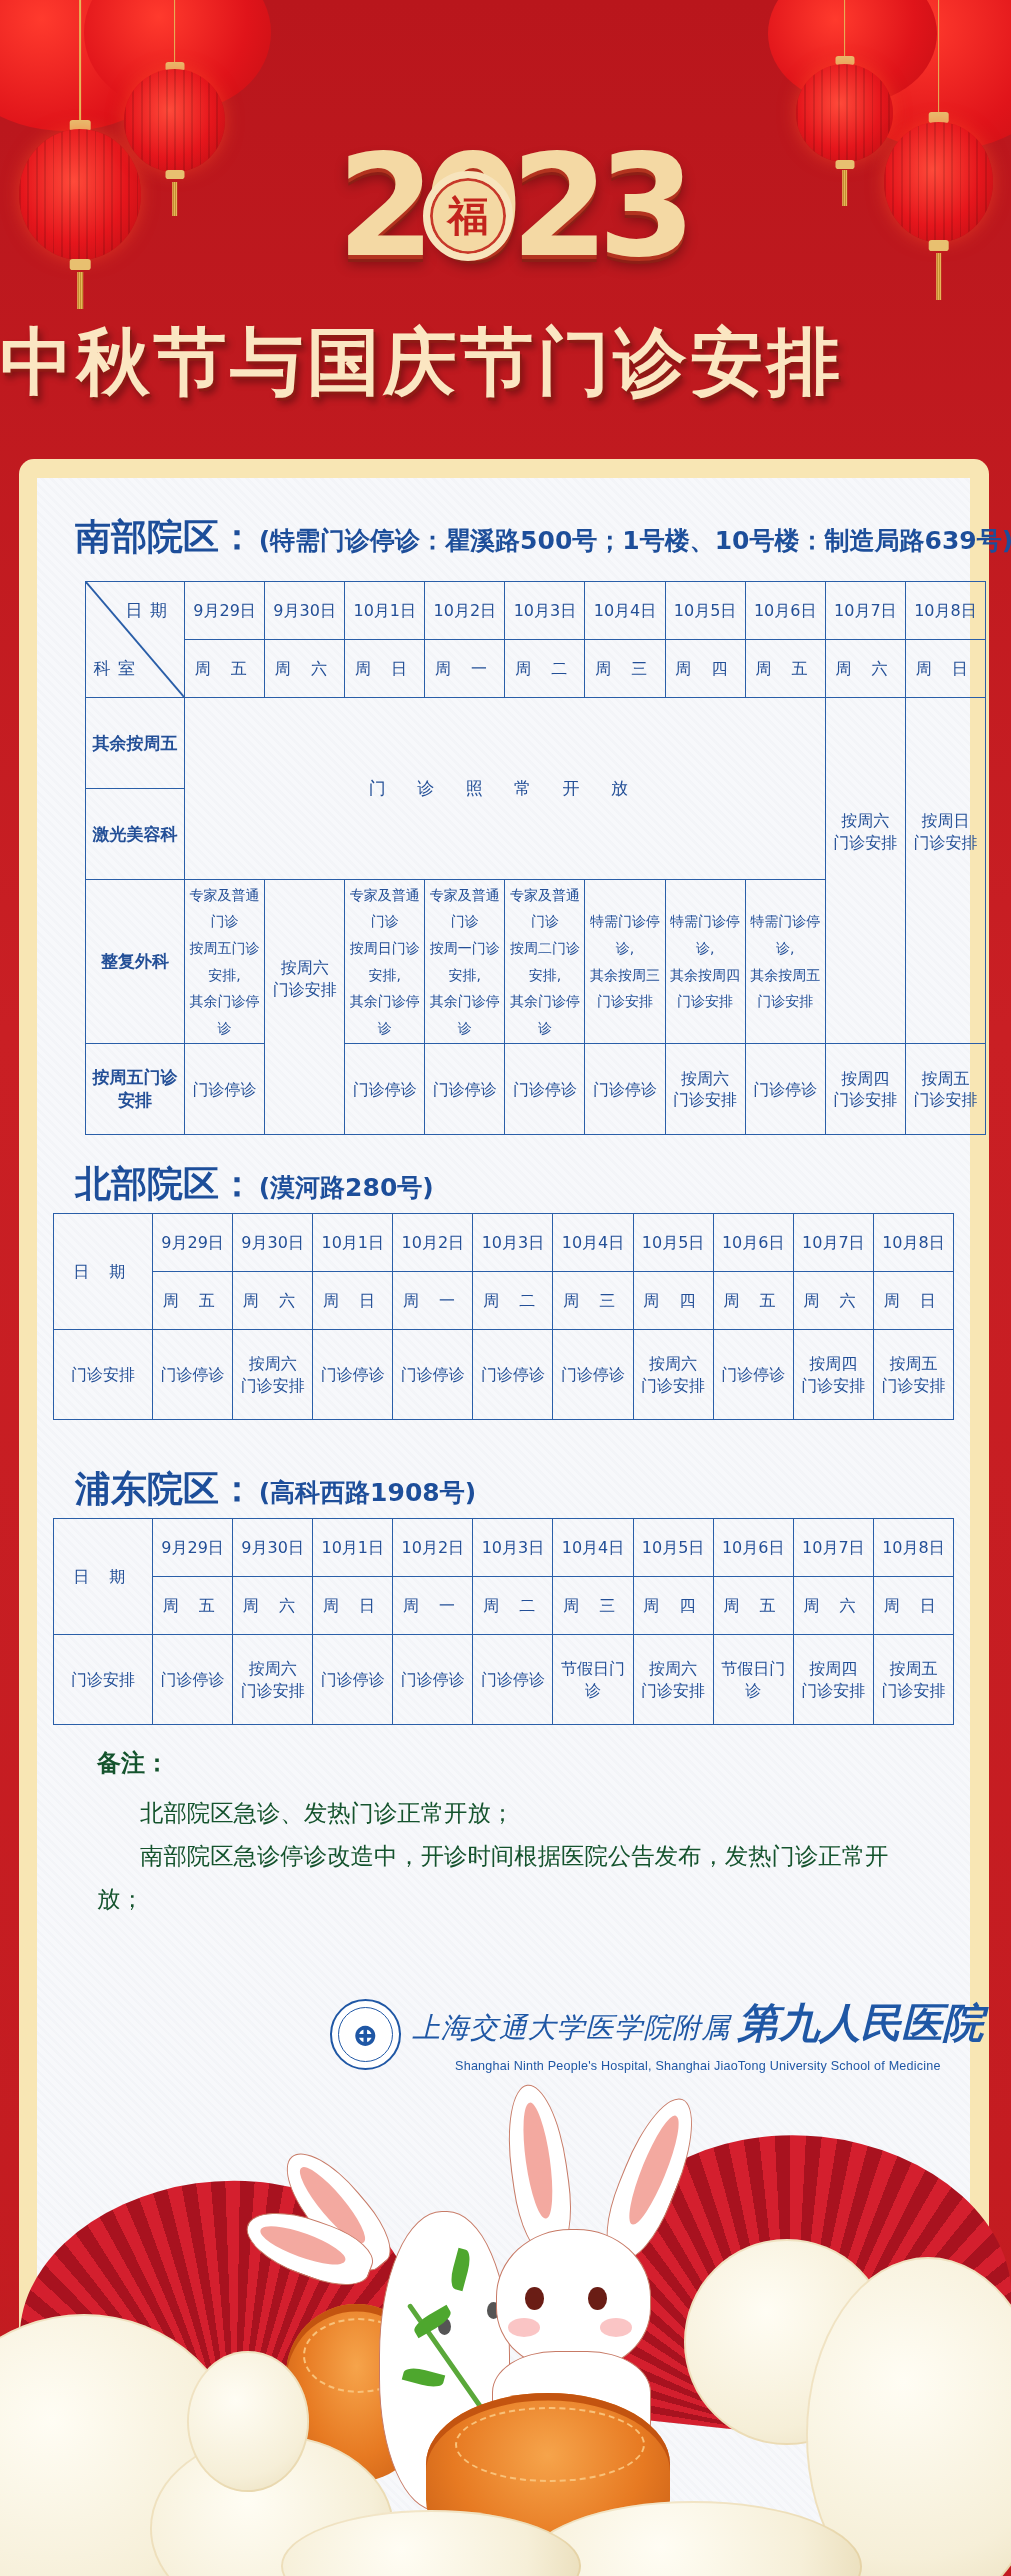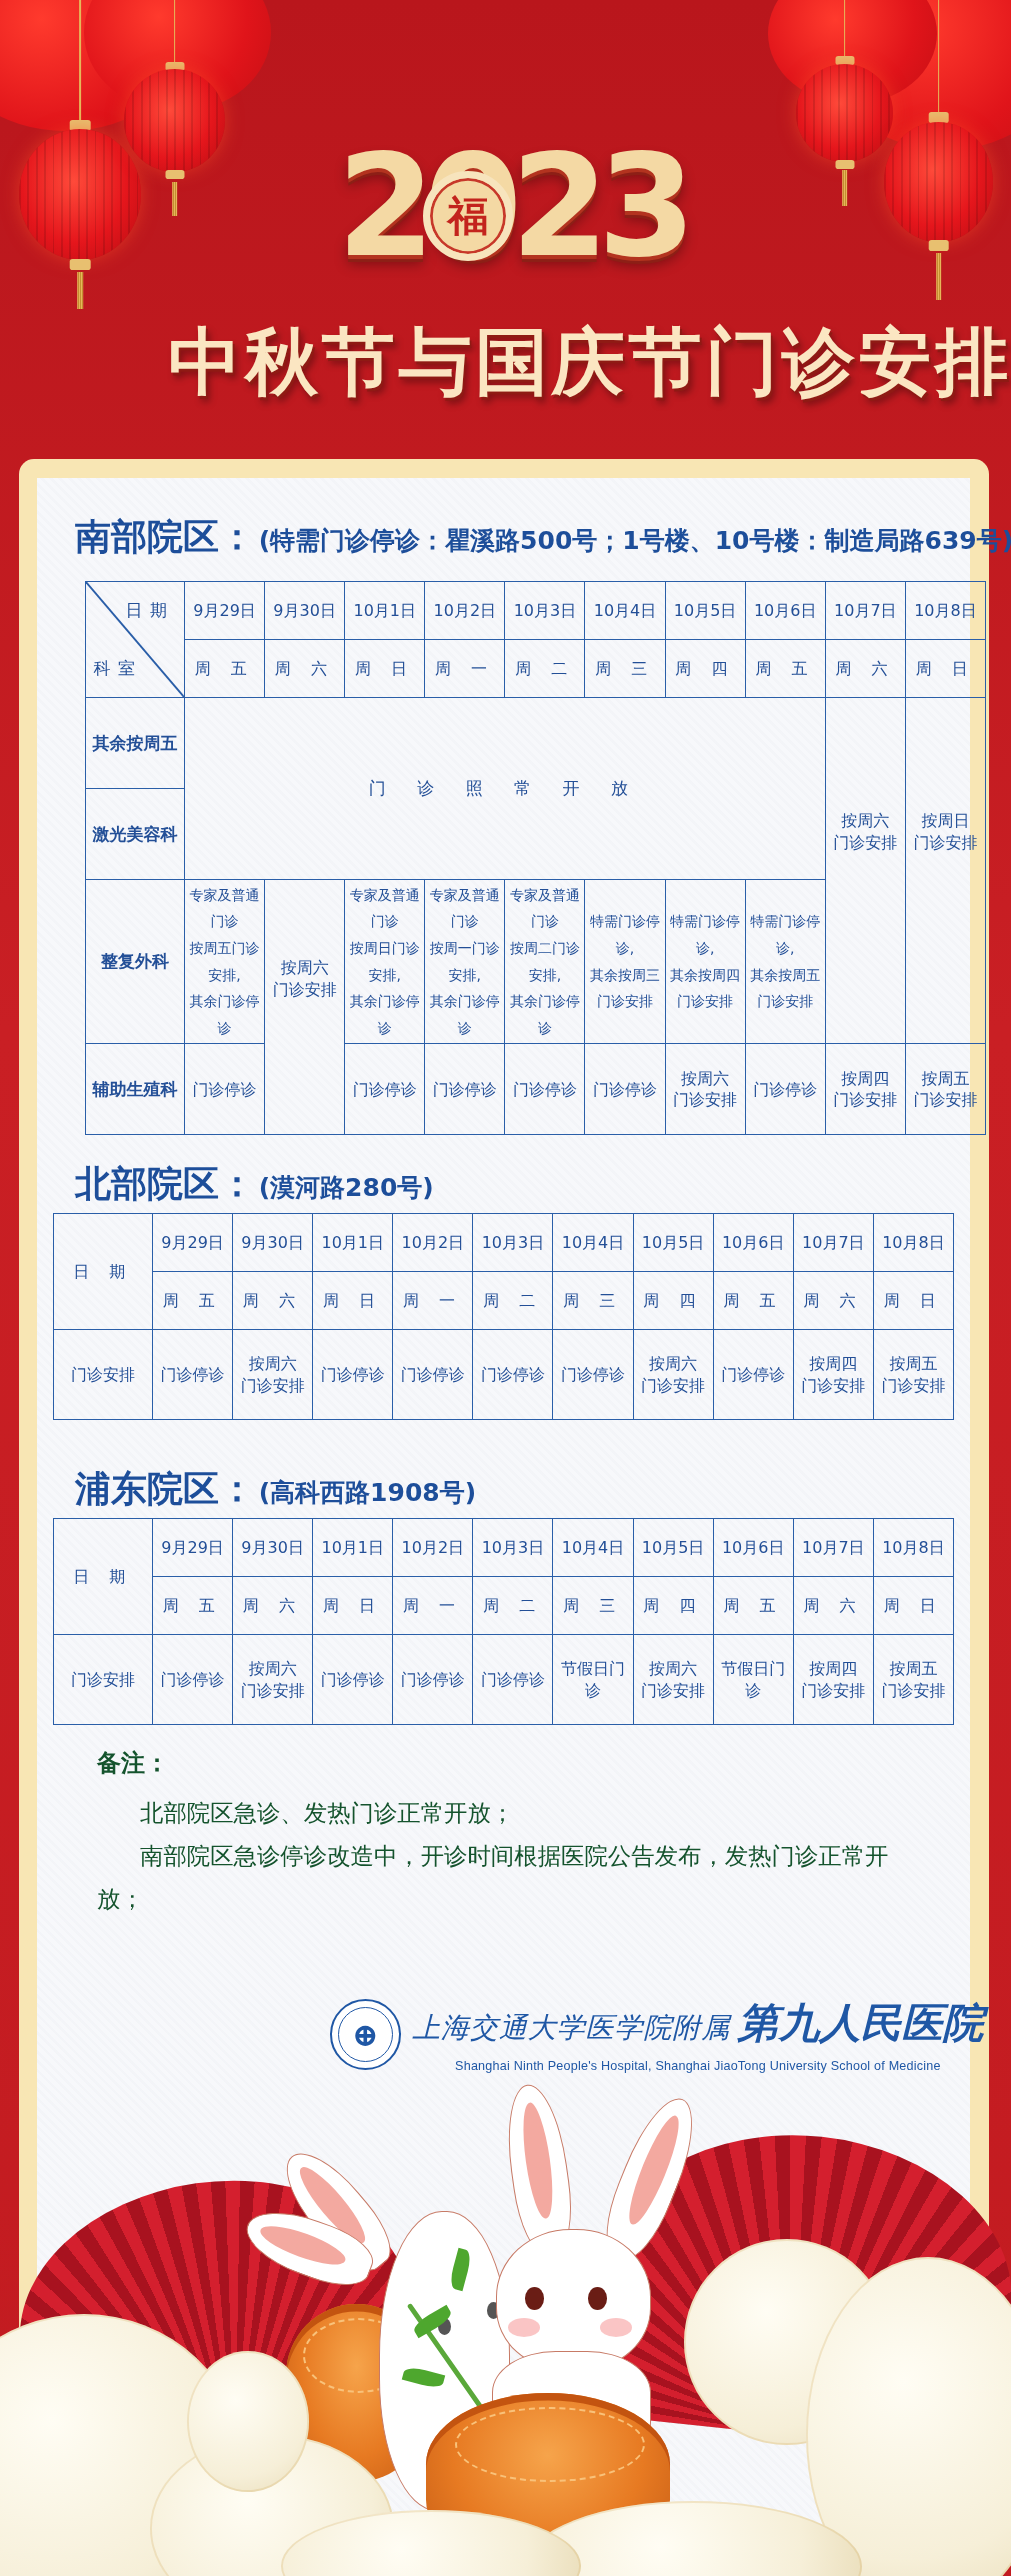--- a/index.html
+++ b/index.html
@@ -31,21 +31,21 @@
     text-align: center;
   }
   .fu-badge {
     position: absolute; left: 423px; top: 171px; width: 90px; height: 90px; border-radius: 50%;
     background: #f4d9a4; border: 7.5px solid #f7e4bd; box-shadow: 0 0 0 2.8px #c7382a inset;
     display: flex; align-items: center; justify-content: center;
     color: #c3241d; font-size: 41px; font-weight: bold;
     font-family: "DejaVu Serif", serif;
   }
   .main-title {
-    position: absolute; left: 0; top: 314px; width: 1012px; text-align: right;
+    position: absolute; left: 0; top: 314px; width: 1012px; text-align: left;
     font-size: 73px; font-weight: bold; color: #fbe6c2; letter-spacing: 3.7px;
     text-shadow: 1.9px 2.8px 0 #8f1a14, 3.7px 5.6px 7.5px rgba(0,0,0,0.35);
   }
 
   .frame {
     position: absolute; left: 19px; top: 459px; width: 970px; height: 2117px;
     background: #f8e6b4; border-radius: 15px 15px 0 0;
   }
   .panel {
     position: absolute; left: 37px; top: 478px; width: 933px; height: 2098px;
@@ -237,21 +237,21 @@
 其余按周三
 门诊安排</td>
     <td class="dense" style="white-space:pre-line;">特需门诊停诊,
 其余按周四
 门诊安排</td>
     <td class="dense" style="white-space:pre-line;">特需门诊停诊,
 其余按周五
 门诊安排</td>
   </tr>
   <tr style="height:91px;">
-    <td class="label">辅助生殖科</td>
+    <td class="label">按周五门诊安排</td>
     <td style="white-space:pre-line;">门诊停诊</td>
     <td style="white-space:pre-line;">门诊停诊</td>
     <td style="white-space:pre-line;">门诊停诊</td>
     <td style="white-space:pre-line;">门诊停诊</td>
     <td style="white-space:pre-line;">门诊停诊</td>
     <td style="white-space:pre-line;">按周六
 门诊安排</td>
     <td style="white-space:pre-line;">门诊停诊</td>
     <td style="white-space:pre-line;">按周四
 门诊安排</td>

